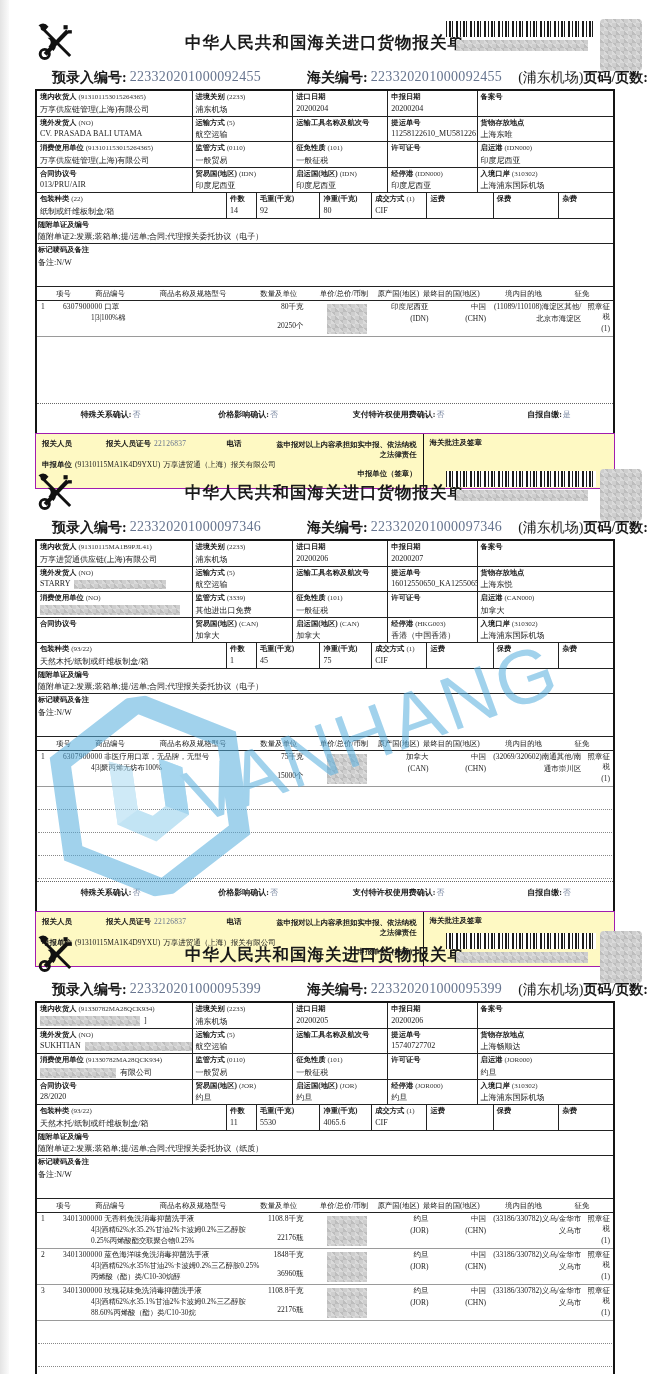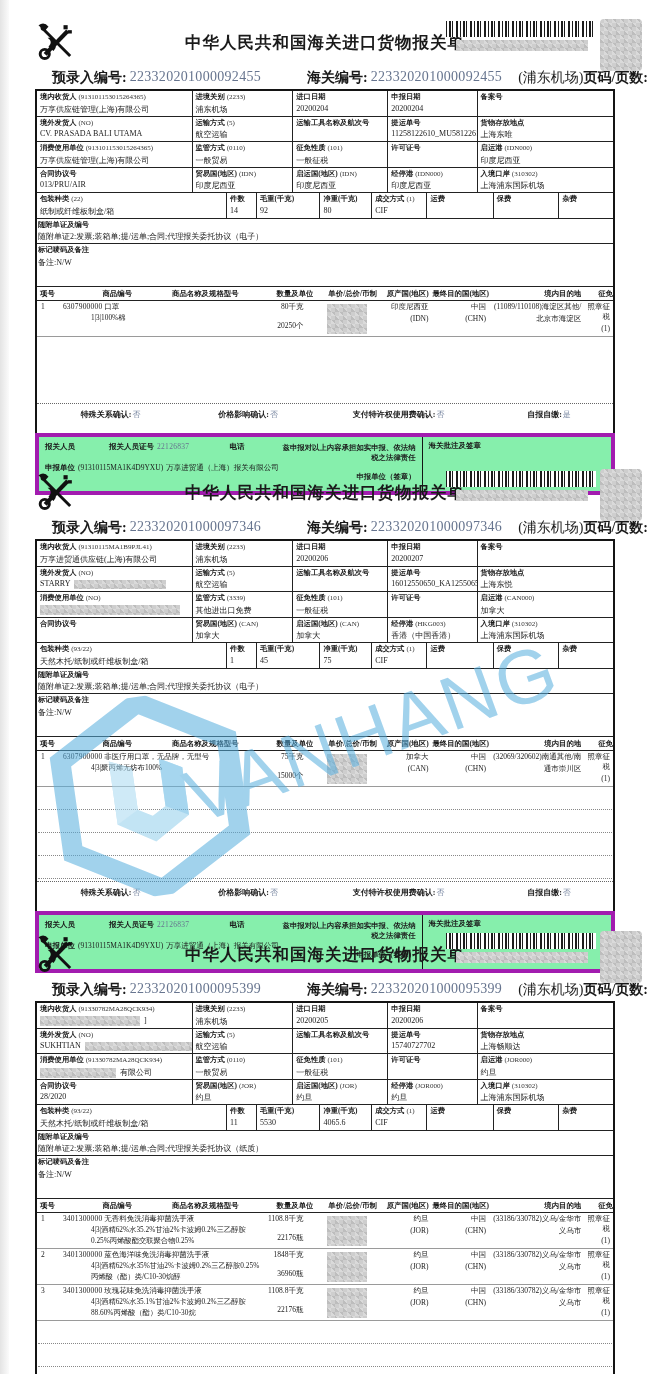--- a/index.html
+++ b/index.html
@@ -34,22 +34,22 @@
   .pack{display:grid;grid-template-columns:33% 5.2% 11% 9% 9.6% 11.5% 11.4% 9.3%}
   .c{border-right:1px solid #222;border-bottom:1px solid #222;padding:1px 3px;min-height:21px;overflow:hidden}
   .lc{border-right:none}
   .l{font-size:7.3px;font-weight:bold;white-space:nowrap}
   .code{font-weight:normal;font-size:7px;color:#333;margin-left:2px}
   .v{font-size:8px;margin-top:1.5px;min-height:9px;white-space:nowrap}
   .wide{border-bottom:1px solid #222;padding:1px 1px}
   .marks{min-height:40px}
   
   .ghead{display:grid;grid-template-columns:4.5% 12% 18.5% 13% 11% 9% 10.5% 16% 5.5%;
-    font-size:7.4px;font-weight:bold;border-bottom:1px solid #222;padding:2px 0 1px}
-  .ghead span{text-align:right;white-space:nowrap;overflow:hidden}
+    font-size:7.4px;font-weight:normal;border-bottom:1px solid #222;padding:2px 16px 1px}
+  .ghead span{text-align:center;white-space:nowrap;overflow:hidden}
   .ghead span:first-child{text-align:left;padding-left:3px}
   .grow{display:grid;grid-template-columns:4.5% 30.5% 13% 11.5% 9% 10% 16% 5.5%;
     font-size:7.5px;border-bottom:1px solid #9a9a9a;padding:1px 0 2px;min-height:26px}
   .g{overflow:visible}
   .g.no{padding-left:4px}
   .g .codez{letter-spacing:.2px}
   .spec{padding-left:28px;font-size:7.3px;margin-top:1px;white-space:nowrap}
   .g.qty{text-align:right;padding-right:10px}
   .q2{margin-top:9px}
   .g.price{text-align:center}
@@ -57,21 +57,21 @@
   .g.or,.g.de,.g.lv{text-align:right;padding-right:3px}
   .g.dom{text-align:right}
   .g .l2{margin-top:1.5px}
   .filler{height:22px;border-bottom:1px dotted #888;margin:0 1px}
   
   .confirm{display:flex;border-top:1px dotted #666;padding:5px 0 13px;font-size:8px}
   .cf{text-align:center}
   .cf1{flex:1.15}.cf2{flex:1}.cf3{flex:1.35}.cf4{flex:1}
   .cv{color:#7b89a3;margin-left:1px}
   
-  .footer{margin:-2px 35px 8px;border:4px solid #a21caf;display:flex;min-height:54px;background:#86efac;position:relative}
+  .footer{margin:-2px 35px 8px;border:1px solid #a21caf;display:flex;min-height:54px;background:#fef9c3;position:relative}
   .fL{flex:2.1;display:flex;padding:5px 6px 4px}
   .fInfo{flex:1.35}
   .fr1{display:flex;font-size:7.5px}
   .fr1 .seg2{margin-left:34px}.fr1 .seg3{margin-left:40px}
   .fr2{margin-top:11px;font-size:7.5px;white-space:nowrap}
   .fr2 .nv{font-weight:normal;margin-left:3px}
   .fDecl{flex:1;text-align:right;font-size:7.4px;font-weight:bold;padding-top:1px}
   .fDecl .seal{margin-top:9px}
   .fR{flex:1;border-left:1px solid #141414;padding:4px 6px;font-size:7.5px;font-weight:bold}
   

